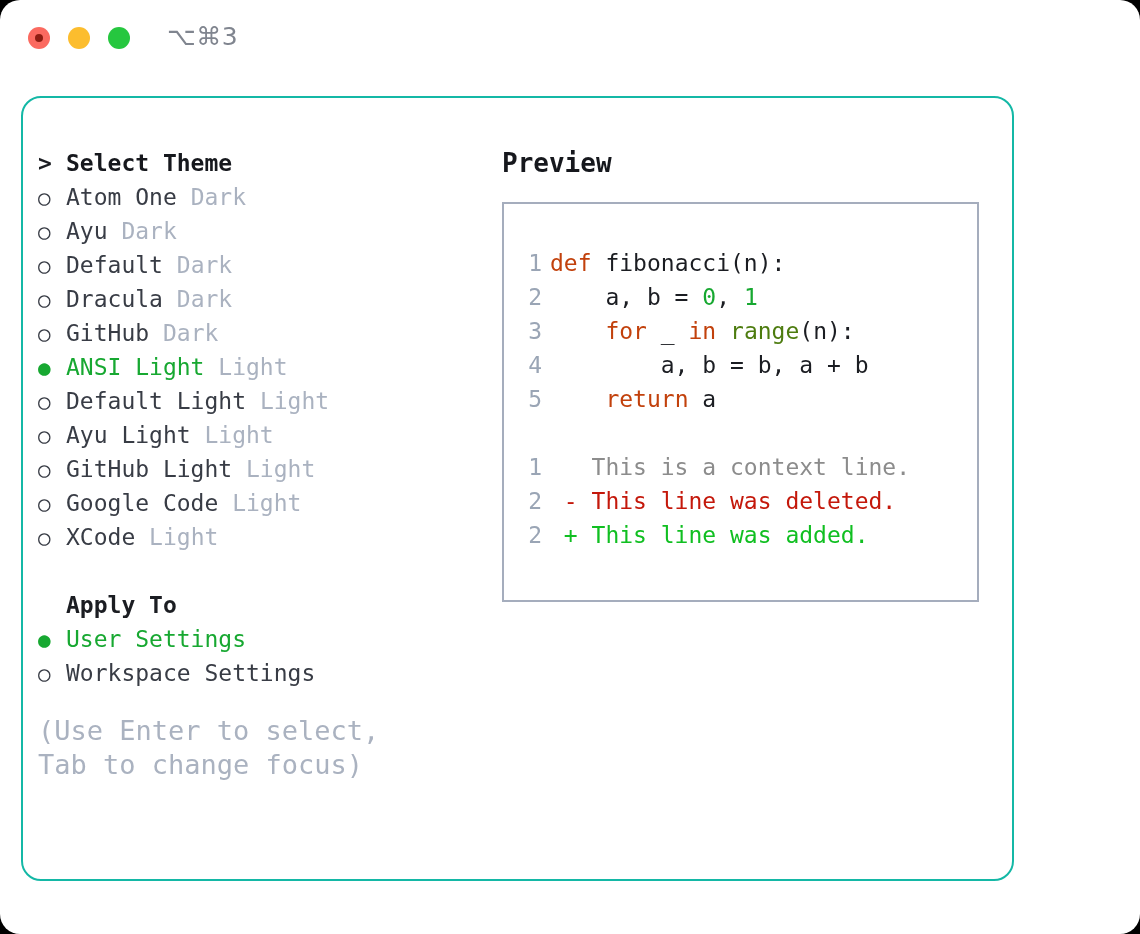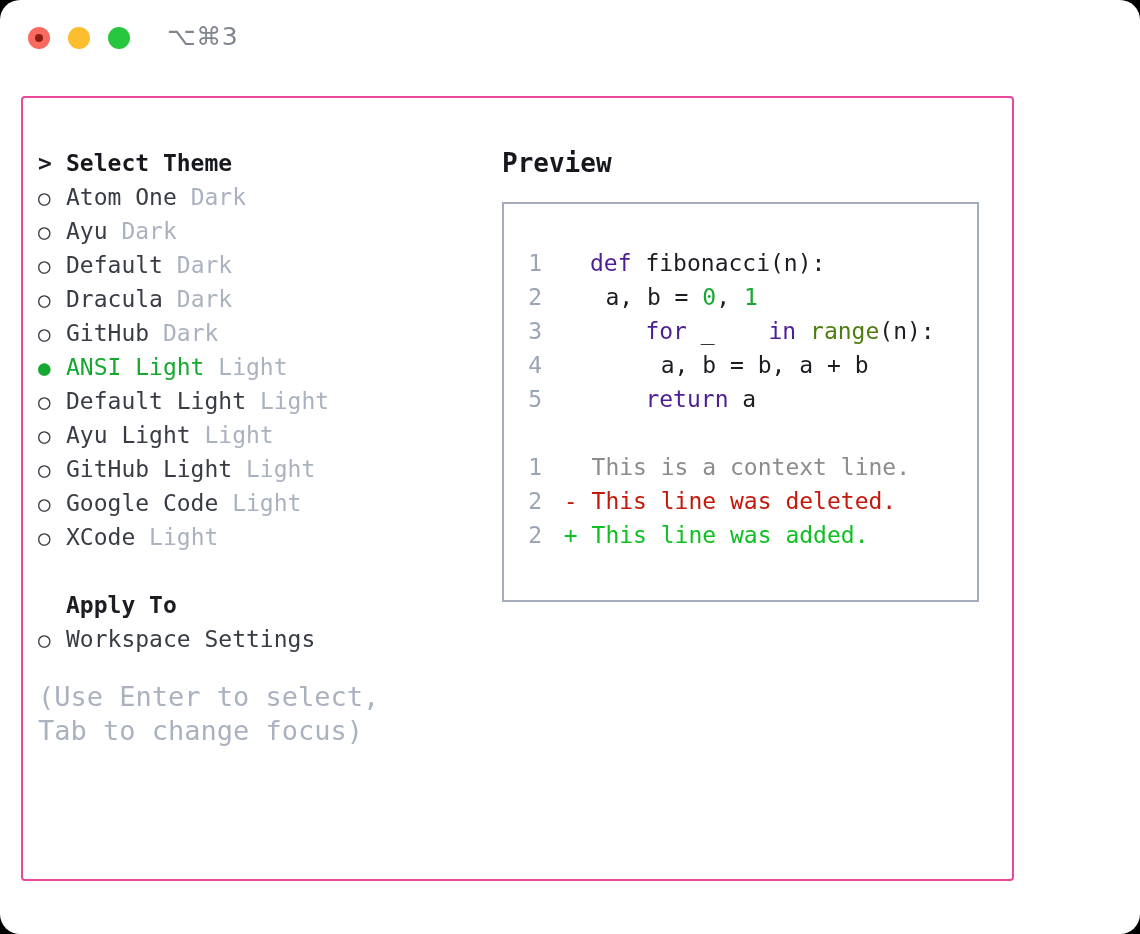--- a/index.html
+++ b/index.html
@@ -61,22 +61,22 @@
     font-family: "DejaVu Sans", "Liberation Sans", sans-serif;
   }
 
   
   .panel {
     position: absolute;
     left: 21px;
     top: 96px;
     width: 993px;
     height: 785px;
-    border: 2px solid #ec4899;
-    border-radius: 4px;
+    border: 2px solid #14b8a6;
+    border-radius: 20px;
     box-sizing: border-box;
     background: #ffffff;
   }
 
   
   .left-col {
     position: absolute;
     left: 15px;
     top: 48px;
     width: 440px;
@@ -157,21 +157,21 @@
     color: #1b1d22;
   }
   .lineno {
     display: inline-block;
     width: 46px;
     text-align: right;
     color: #9aa5b5;
     padding-right: 8px;
     box-sizing: border-box;
   }
-  .kw   { color: #4c1d95; margin-left: 40px; }
+  .kw   { color: #c2410c; }
   .fn   { color: #4d7c0f; }
   .num  { color: #17a831; }
   .plain{ color: #1b1d22; }
   .ctx  { color: #8c8c8c; }
   .del  { color: #c4180b; }
   .add  { color: #10bf21; }
   .gap-line { height: 34px; }
 </style>
 </head>
 <body>
@@ -207,20 +207,21 @@
           <div class="row"><span class="marker">○</span><span>XCode </span><span class="variant">Light</span></div>
         </div>
 
       <div class="spacer-row"></div>
 
       <div class="row row-subheader">
         <span class="marker"></span><span>Apply To</span>
       </div>
 
       <div id="apply-items">
+          <div class="row row-selected"><span class="marker">●</span><span>User Settings</span></div>
           <div class="row"><span class="marker">○</span><span>Workspace Settings</span></div>
         </div>
 
       <div class="hint">(Use Enter to select, Tab to change focus)</div>
     </div>
 
     <div class="right-col">
       <div class="preview-title">Preview</div>
 
       <div class="preview-box">

